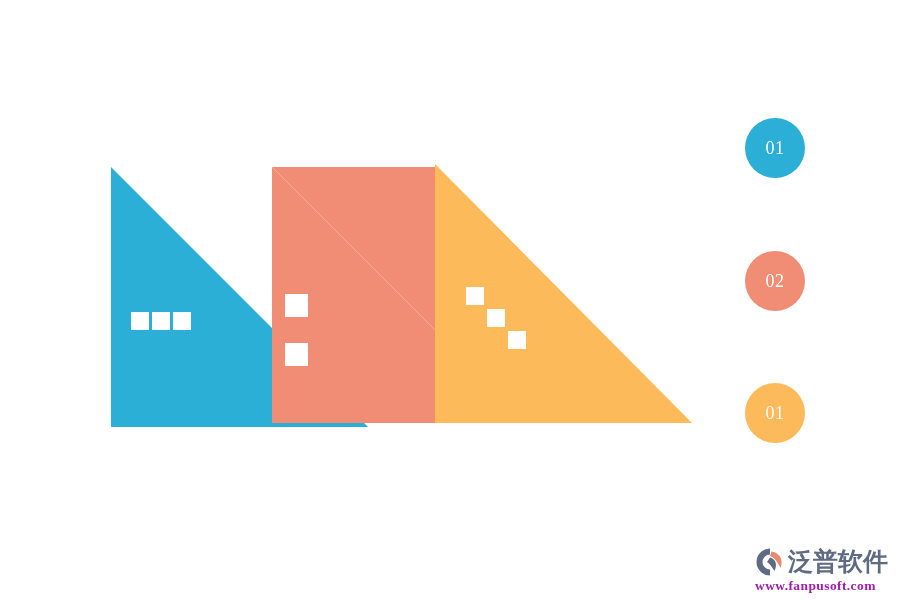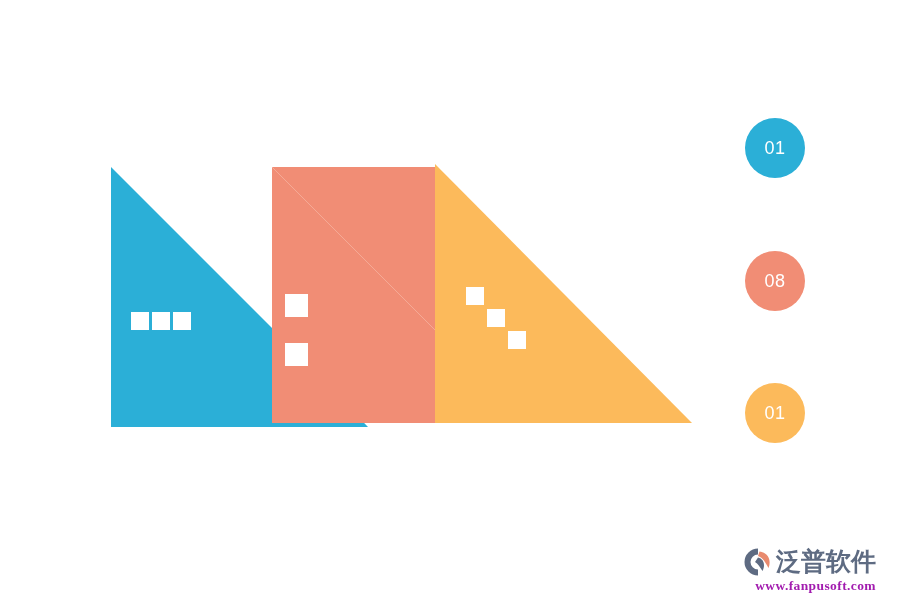--- a/index.html
+++ b/index.html
@@ -67,38 +67,37 @@
     position: absolute;
     left: 0;
     width: 60px;
     height: 60px;
     border-radius: 50%;
     display: flex;
     align-items: center;
     justify-content: center;
   }
   .step-circle .num {
-    font-family: Liberation Sans, sans-serif;
+    font-family: Liberation Serif, serif;
     font-size: 18px;
     color: #ffffff;
     letter-spacing: 0.5px;
     line-height: 1;
   }
   #step-1 { top: 0px;   background: #2bafd7; }
   #step-2 { top: 133px; background: #f18d75; }
   #step-3 { top: 265px; background: #fcba5b; }
 
   
   #logo {
     position: absolute;
-    right: 24px;
+    right: 12px;
     bottom: 8px;
     display: flex;
     flex-direction: column;
-    align-items: flex-end;
     line-height: 1;
   }
   #logo-row {
     display: flex;
     align-items: center;
   }
   #logo-mark {
     width: 30px;
     height: 30px;
     margin-right: 3px;
@@ -151,21 +150,21 @@
       </g>
     </svg>
   </div>
 
 
   <div id="steps">
     <div id="step-1" class="step-circle">
       <span class="num">01</span>
     </div>
     <div id="step-2" class="step-circle">
-      <span class="num">08</span>
+      <span class="num">02</span>
     </div>
     <div id="step-3" class="step-circle">
       <span class="num">01</span>
     </div>
   </div>
 
   <div id="logo">
     <div id="logo-row">
       <svg id="logo-mark" viewBox="0 0 40 40">
         <path d="M20 2 A18 18 0 0 0 20 38 L20 30 A10 10 0 0 1 20 10 Z" fill="#5e6b82"></path>

